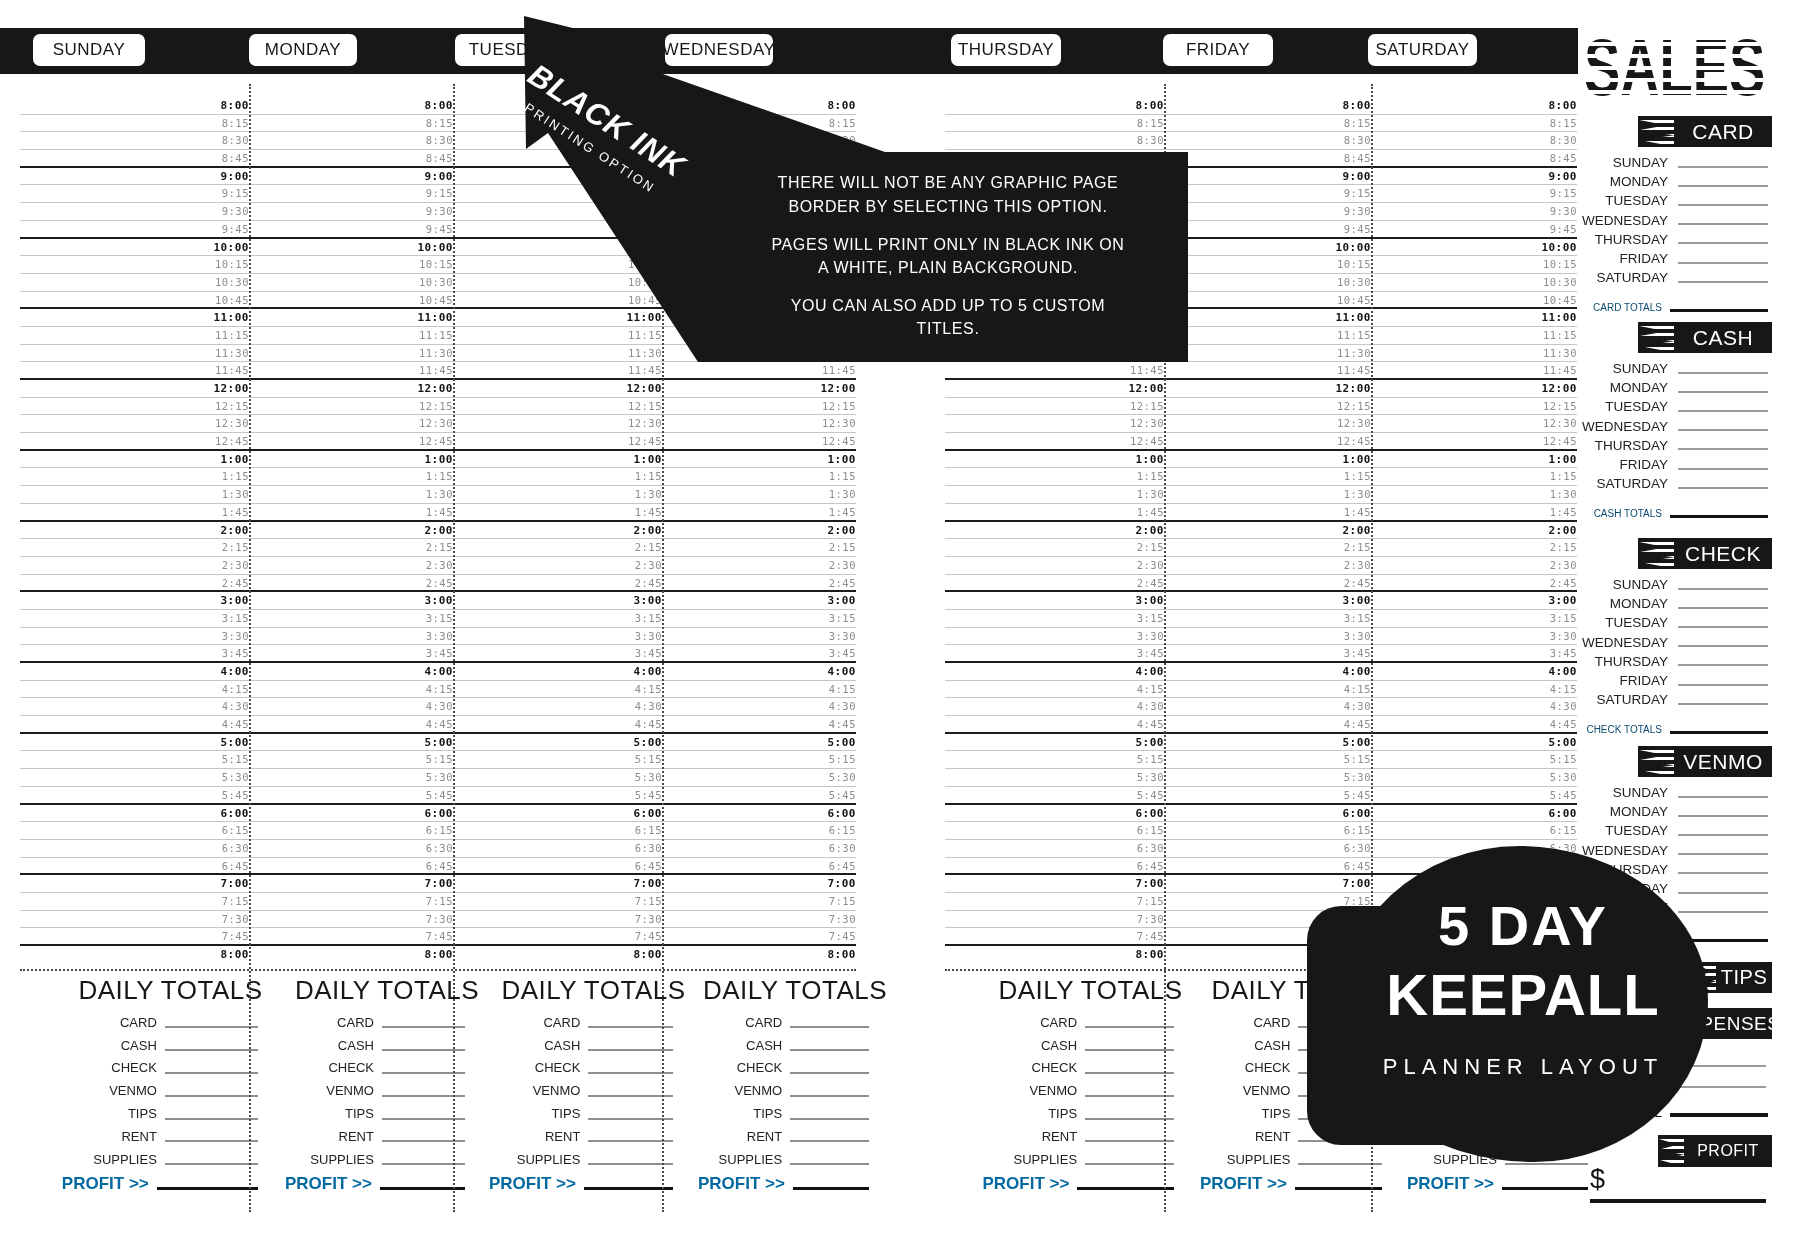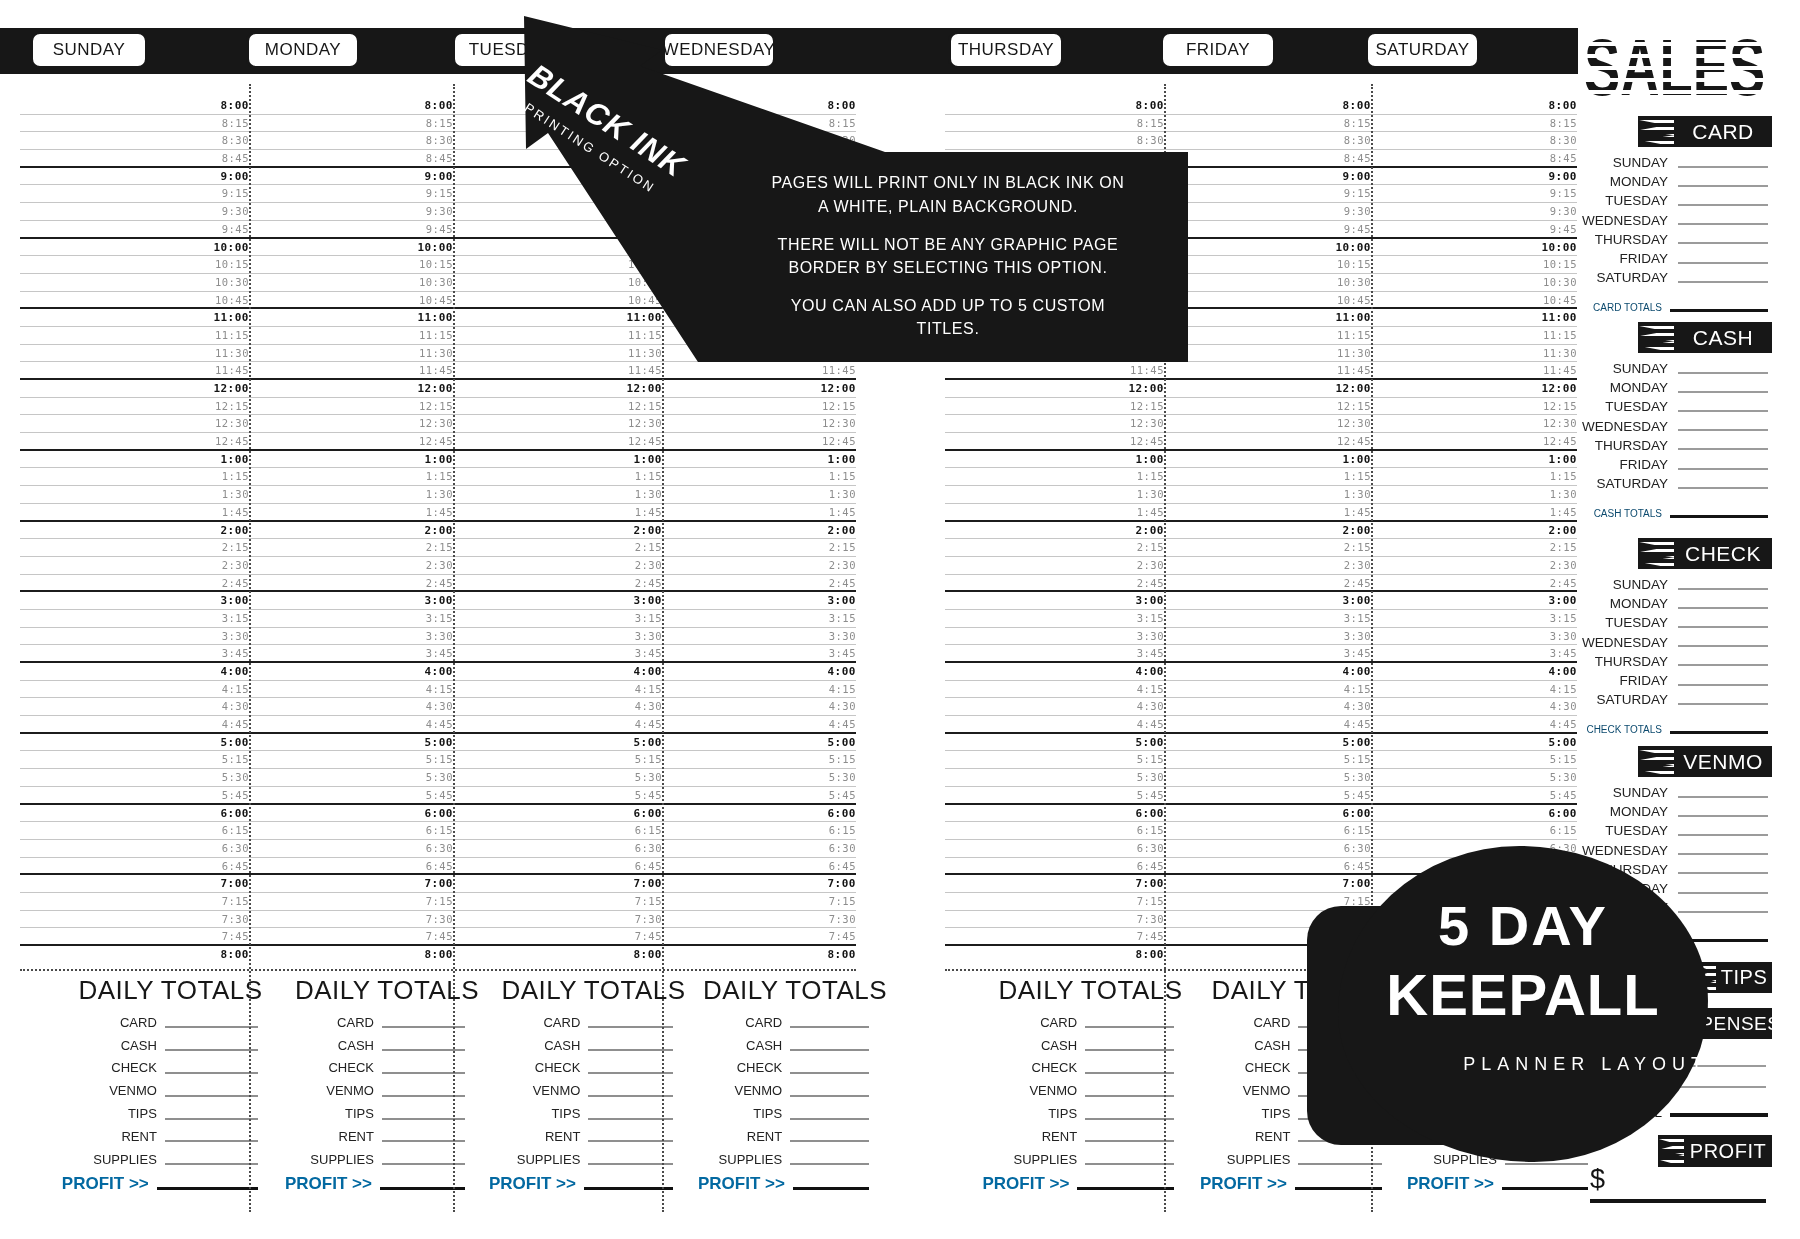--- a/index.html
+++ b/index.html
@@ -51,21 +51,21 @@
   .s-totals .lbl{white-space:nowrap;font-size:10px;color:#0c4a6e;}
   .s-totals .ln{width:98px;flex:none;height:3.5px;background:#141414;margin-left:8px;margin-top:6px;}
 
   #tips-ribbon{position:absolute;left:1698px;top:962px;width:74px;z-index:2;}
   #tips-ribbon .flag{width:18px;}
   #tips-ribbon .lbl{font-size:20px;}
   #expenses-ribbon{position:absolute;left:1638px;top:1008px;width:134px;z-index:2;}
   #expenses-ribbon .lbl{font-size:19px;text-align:right;padding-right:8px;}
   #profit-ribbon{position:absolute;left:1658px;top:1135px;width:114px;height:32px;z-index:2;}
   #profit-ribbon .flag{width:26px;}
-  #profit-ribbon .lbl{font-size:20px;}
+  #profit-ribbon .lbl{font-size:16px;}
   .exp-line{position:absolute;left:1676px;width:90px;height:2px;background:#9b9b9b;z-index:2;}
   #exp-line-1{top:1065px;} #exp-line-2{top:1086px;}
   #total-row{position:absolute;left:1588px;top:1102px;width:180px;height:20px;display:flex;align-items:center;justify-content:flex-end;z-index:2;}
   #total-row .lbl{white-space:nowrap;font-size:14px;color:#141414;}
   #total-row .ln{width:98px;flex:none;height:3.5px;background:#141414;margin-left:8px;margin-top:6px;}
   #dollar{position:absolute;left:1590px;top:1164px;font-size:27px;color:#141414;z-index:2;}
   #dollar-line{position:absolute;left:1590px;top:1199px;width:176px;height:4px;background:#141414;z-index:2;}
 
   
   #arrow-svg{position:absolute;left:0;top:0;z-index:5;pointer-events:none;}
@@ -78,21 +78,21 @@
      padding:10px 60px 10px 70px;text-align:center;font-size:16px;letter-spacing:.6px;line-height:1.45;}
   #callout p{margin:0;}
 
   
   #badge-main{position:absolute;left:1338px;top:846px;width:370px;height:316px;background:#171717;
      border-radius:49% 51% 47% 53% / 53% 49% 51% 47%;z-index:6;}
   #badge-tab{position:absolute;left:1307px;top:906px;width:170px;height:239px;background:#171717;border-radius:34px;z-index:6;}
   #badge-text{position:absolute;left:1338px;top:898px;width:370px;text-align:center;color:#fff;z-index:7;}
   #badge-text .b1{font-size:56px;font-weight:800;letter-spacing:2px;line-height:1;}
   #badge-text .b2{font-size:58px;font-weight:800;letter-spacing:1px;line-height:1;margin-top:12px;}
-  #badge-text .b3{font-size:18px;letter-spacing:6px;margin-top:30px;font-weight:400;text-align:right;}
+  #badge-text .b3{font-size:22px;letter-spacing:6px;margin-top:30px;font-weight:400;}
 </style>
 </head>
 <body>
 
 <div id="canvas">
 
   <div id="header-bar"></div>
 
   <div id="sales-title">SALES</div>
 
@@ -116,22 +116,22 @@
   </div>
   <div id="dollar">$</div>
   <div id="dollar-line"></div>
 
   <svg id="arrow-svg" width="1800" height="1239" viewBox="0 0 1800 1239">
     <polygon points="524,16 662,50 640,66 885,152 1188,152 1188,362 698,362 548,133 526,149" fill="#171717"></polygon>
   </svg>
   <div id="arrow-title">BLACK INK</div>
   <div id="arrow-sub">PRINTING OPTION</div>
   <div id="callout">
+    <p>THERE WILL NOT BE ANY GRAPHIC PAGE BORDER BY SELECTING THIS OPTION.</p>
     <p>PAGES WILL PRINT ONLY IN BLACK INK ON A WHITE, PLAIN BACKGROUND.</p>
-    <p>THERE WILL NOT BE ANY GRAPHIC PAGE BORDER BY SELECTING THIS OPTION.</p>
     <p>YOU CAN ALSO ADD UP TO 5 CUSTOM TITLES.</p>
   </div>
 
   <div id="badge-tab"></div>
   <div id="badge-main"></div>
   <div id="badge-text">
     <div class="b1">5 DAY</div>
     <div class="b2">KEEPALL</div>
     <div class="b3">PLANNER LAYOUT</div>
   </div>

